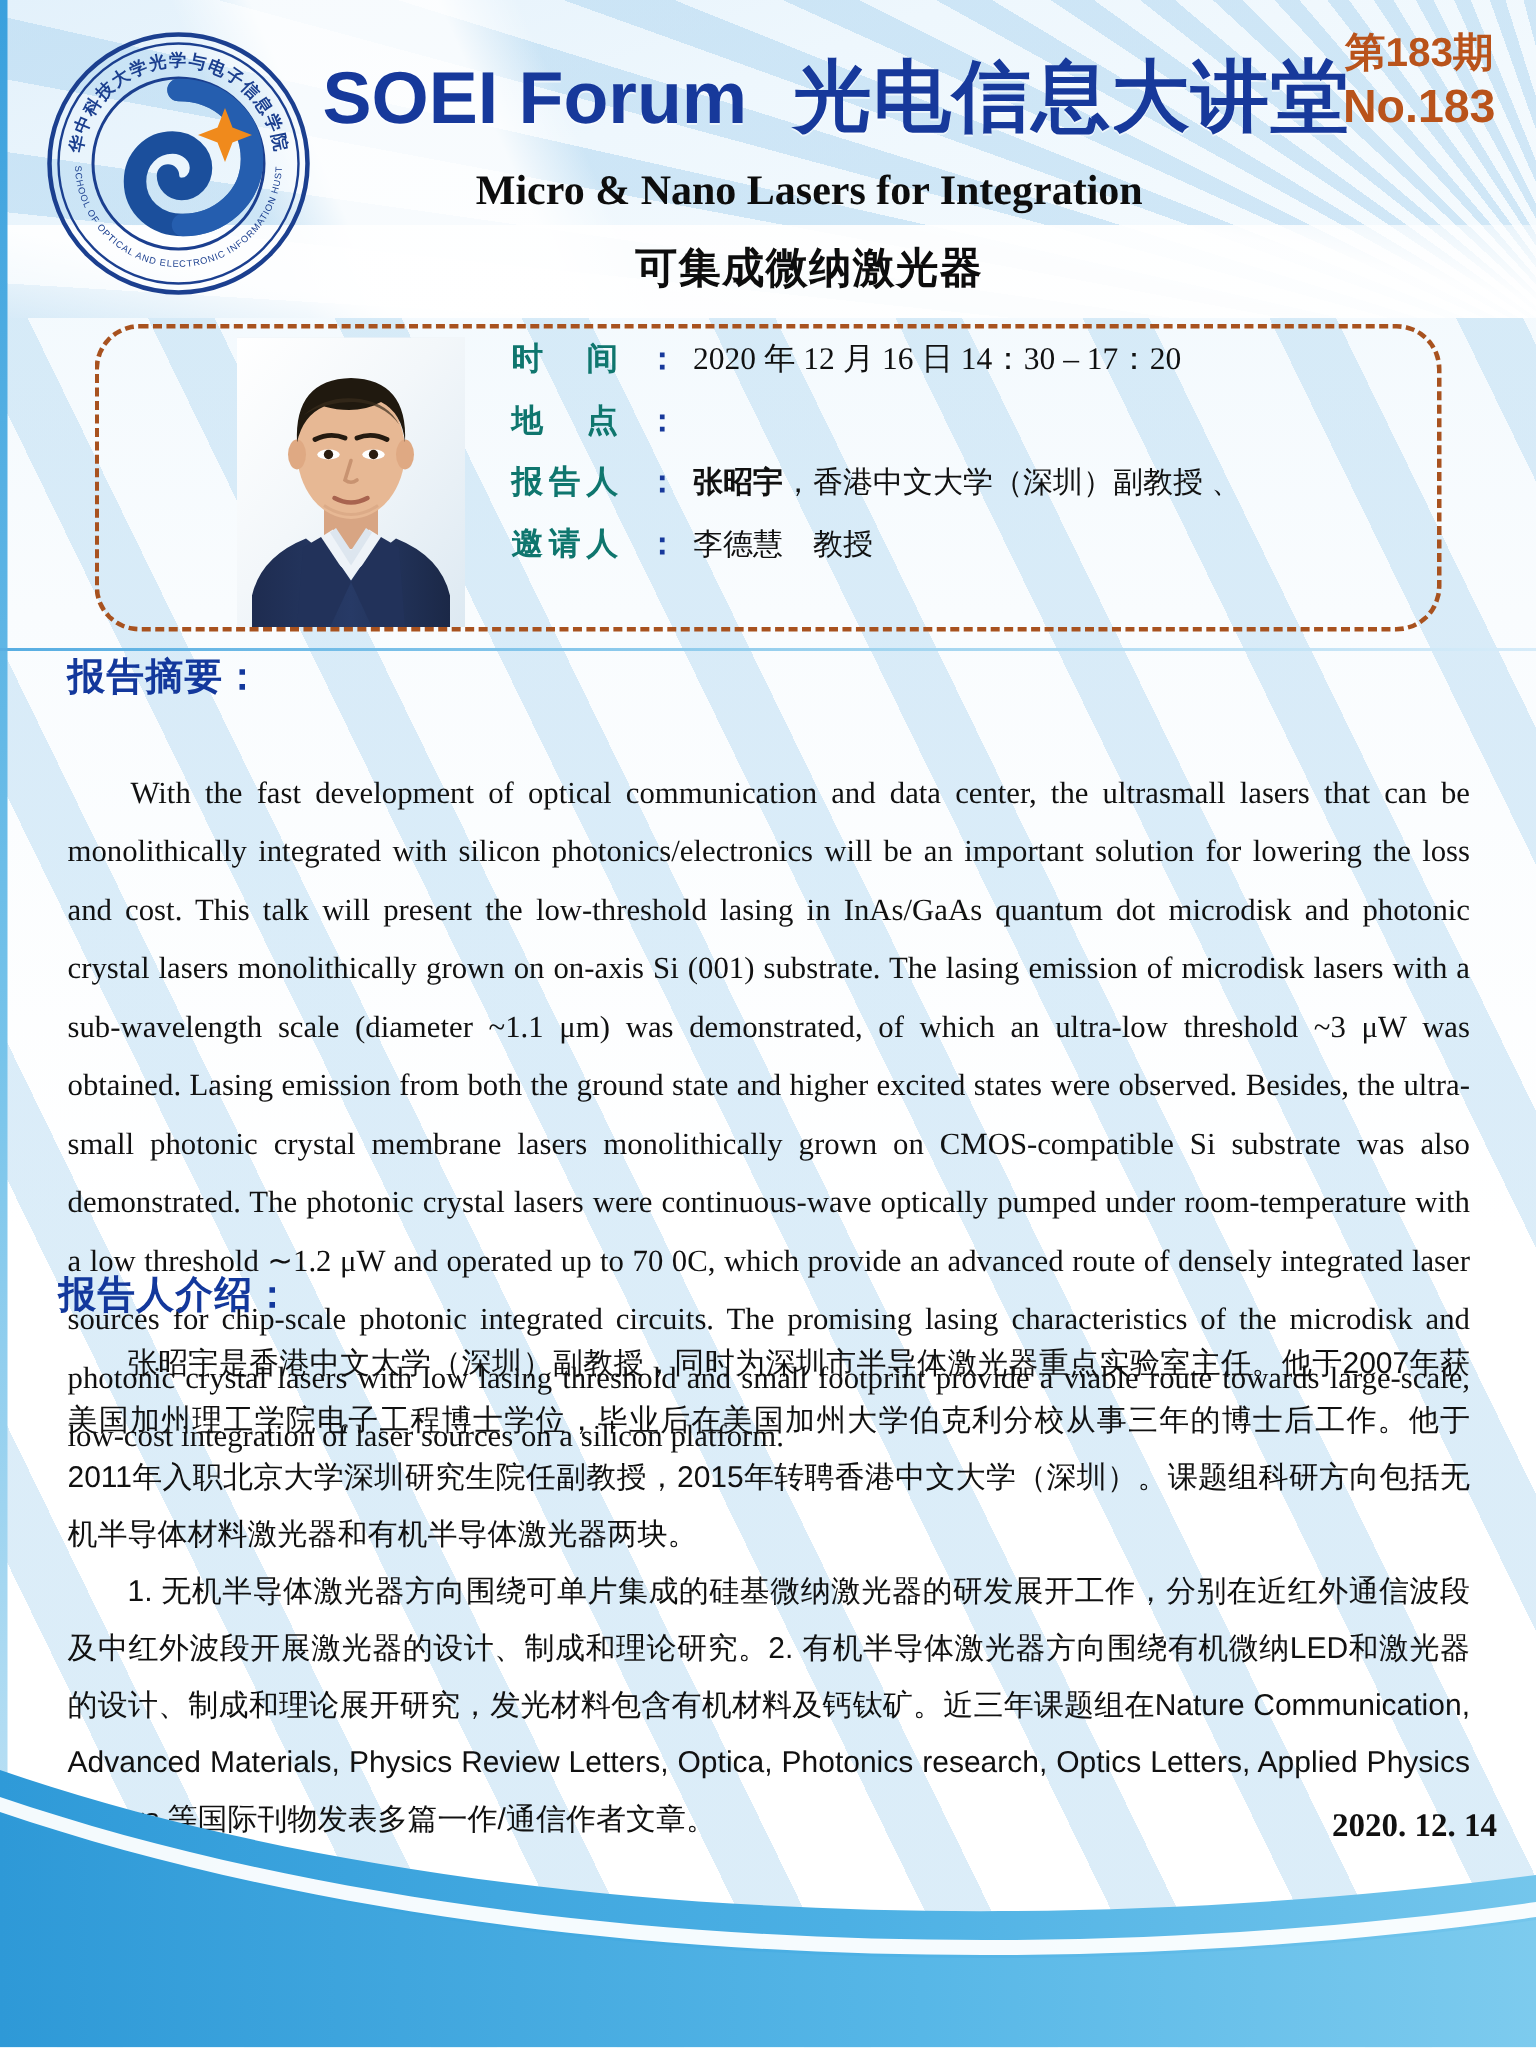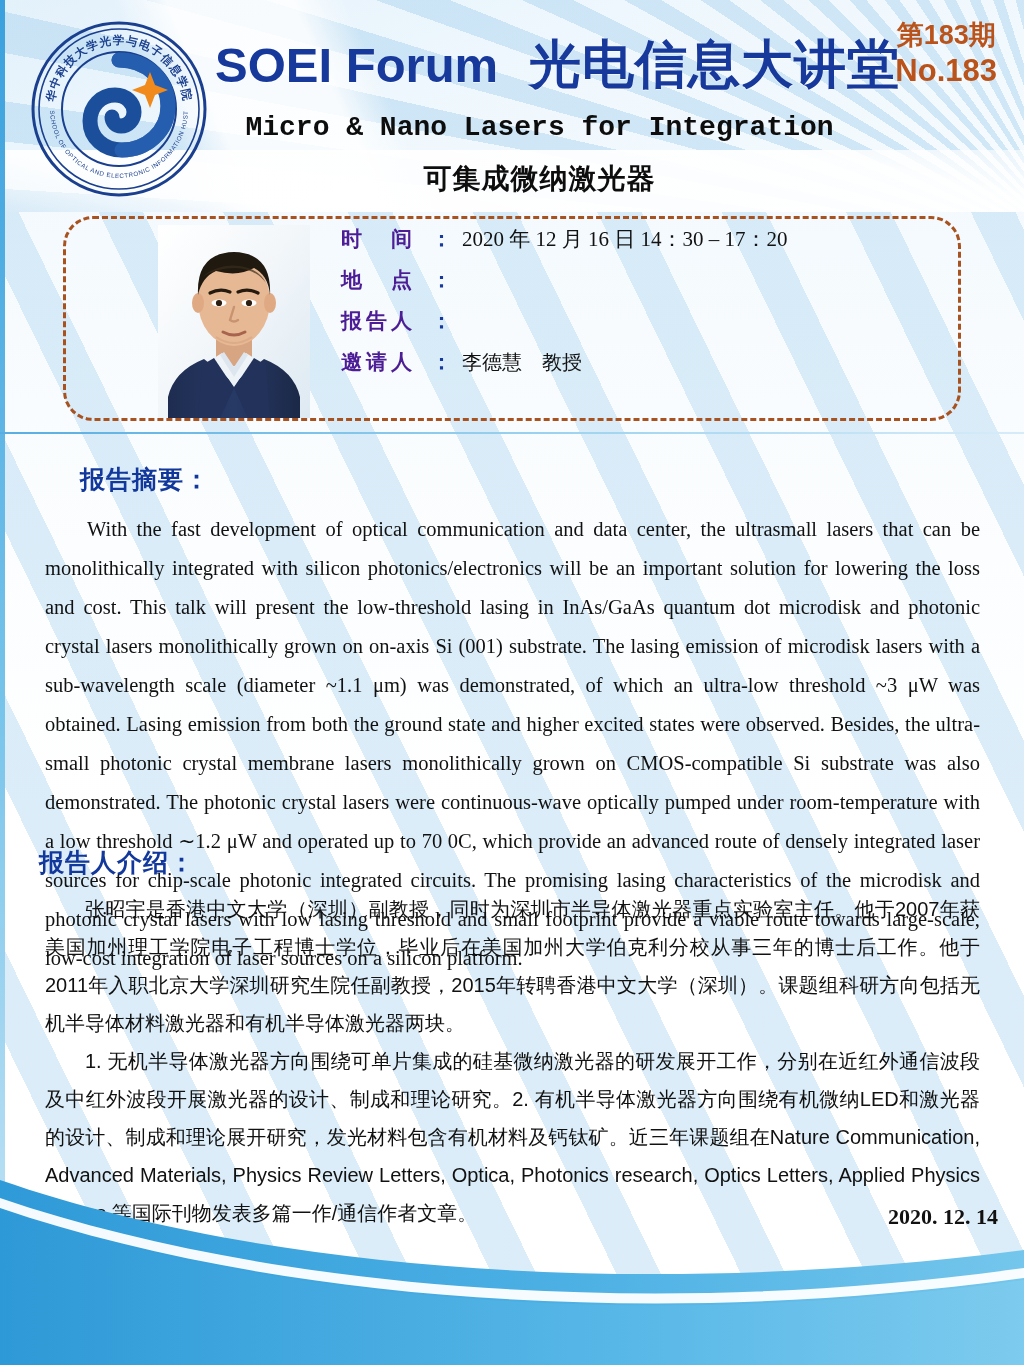--- a/index.html
+++ b/index.html
@@ -95,21 +95,21 @@
     font-weight:bold;
     color:#b9531b;
     line-height:1.0;
   }
   .issue .line1{font-size:27px;display:block;letter-spacing:0px;}
   .issue .line2{font-size:31px;display:block;margin-top:6px;}
 
   .subtitle-en{
     position:absolute;left:0;top:112px;width:1024px;
     text-align:center;padding-left:55px;box-sizing:border-box;
-    font-family:Liberation Mono, monospace;
+    font-family:Liberation Serif, serif;
     font-weight:bold;font-size:28px;color:#0d0d0d;
     z-index:4;
   }
   .subtitle-cn{
     position:absolute;left:0;top:160px;width:1024px;
     text-align:center;padding-left:55px;box-sizing:border-box;
     font-family:"Liberation Sans", sans-serif;
     font-weight:bold;font-size:28px;color:#0d0d0d;letter-spacing:1px;
     z-index:4;
   }
@@ -128,21 +128,21 @@
   }
   .portrait svg{display:block;}
   .info-lines{
     position:absolute;left:275px;top:6px;width:600px;
   }
   .irow{
     display:flex;align-items:baseline;
     height:41px;
   }
   .ilabel{
-    color:#4c1d95;font-weight:bold;
+    color:#0f766e;font-weight:bold;
     font-family:Liberation Mono, monospace;
     font-size:21px;white-space:nowrap;
     width:90px;
     letter-spacing:4px;
   }
   .icolon{color:#17399b;font-weight:bold;font-size:21px;margin-right:10px;
           font-family:"Liberation Sans", sans-serif;}
   .ivalue{
     color:#111;font-size:21px;white-space:nowrap;
     font-family:"Liberation Serif", serif;
@@ -157,21 +157,21 @@
     z-index:3;
   }
 
   
   .section-head{
     position:absolute;
     font-family:"Liberation Sans", sans-serif;
     font-weight:bold;font-size:25px;color:#13389c;
     letter-spacing:1px;z-index:4;
   }
-  .abstract-head{left:45px;top:463px;margin-left:35px;}
+  .abstract-head{left:45px;top:434px;}
   .bio-head{left:39px;top:846px;font-family:Liberation Mono, monospace;}
 
   .body-text{
     position:absolute;
     font-family:"Liberation Serif", serif;
     font-size:20.5px;
     color:#111;
     line-height:39px;
     text-align:justify;
     text-justify:inter-word;
@@ -320,20 +320,21 @@
         <span class="icolon">：</span>
         <span class="ivalue">2020 年 12 月 16 日  14：30 – 17：20</span>
       </div>
       <div class="irow">
         <span class="ilabel">地　点</span>
         <span class="icolon">：</span>
       </div>
       <div class="irow">
         <span class="ilabel">报告人</span>
         <span class="icolon">：</span>
+        <span class="ivalue cn"><b>张昭宇</b><span>，香港中文大学（深圳）副教授 、</span></span>
       </div>
       <div class="irow">
         <span class="ilabel">邀请人</span>
         <span class="icolon">：</span>
         <span class="ivalue cn">李德慧　教授</span>
       </div>
     </div>
   </div>
 
   <div class="divider"></div>

